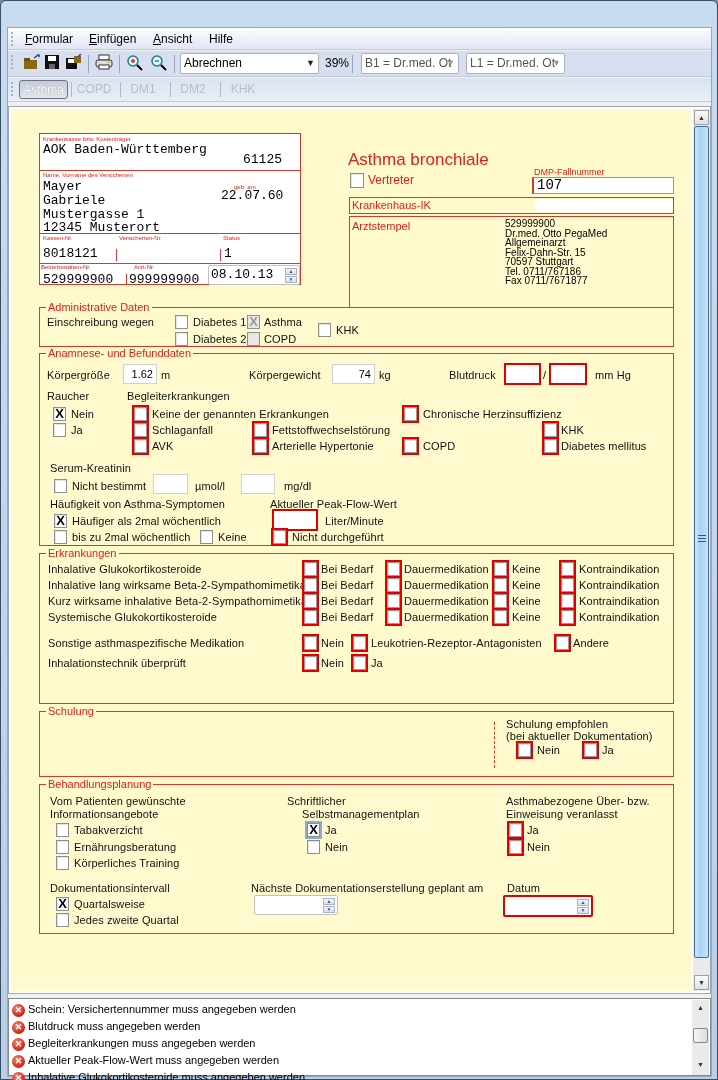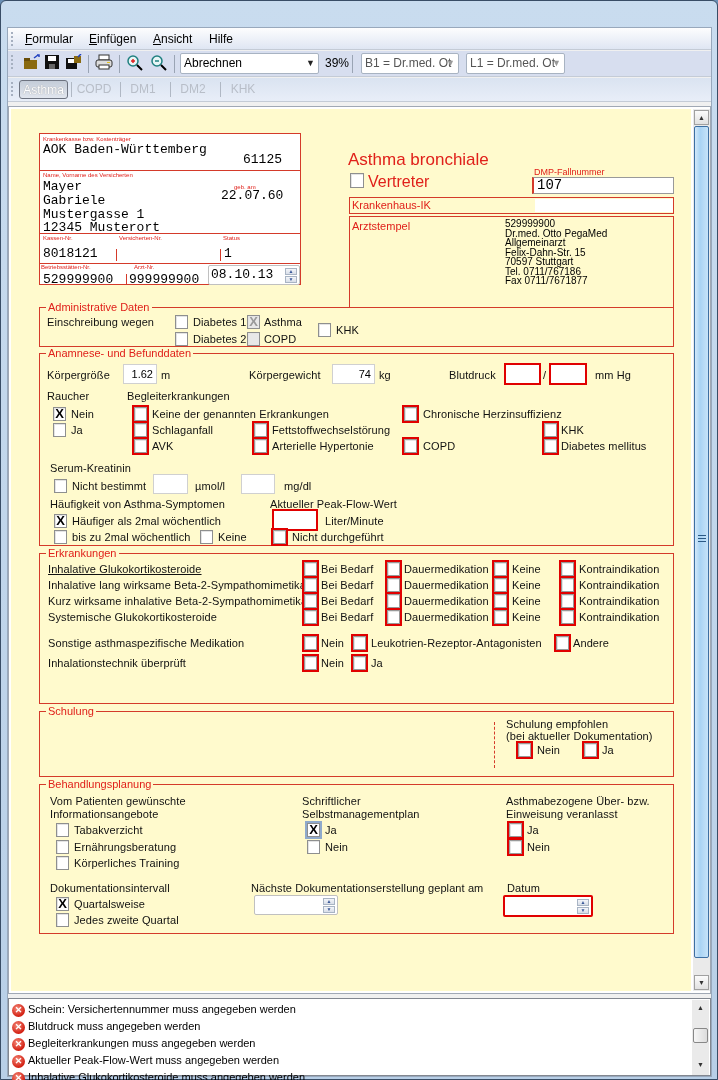--- a/index.html
+++ b/index.html
@@ -180,21 +180,21 @@
             <div class="spin" style="left:168px;top:1px;width:92px;height:20px">
               <div class="mono" style="left:2px;top:1px">08.10.13</div>
               <div class="sbtn" style="top:2px">▲</div>
               <div class="sbtn" style="top:10px">▼</div>
             </div>
           </div>
         </div>
 
         <div class="rlbl" style="left:337px;top:41px;font-size:17px">Asthma bronchiale</div>
         <div class="cb" style="left:339px;top:64px;width:14px;height:15px"></div>
-        <div class="rlbl" style="left:357px;top:64px;font-size:16px">Vertreter</div>
+        <div class="rlbl" style="left:357px;top:64px;font-size:12px">Vertreter</div>
         <div class="rlbl" style="left:523px;top:58px;font-size:9px">DMP-Fallnummer</div>
         <div class="abs" style="left:521px;top:68px;width:142px;height:17px;background:#fff;border:1px solid #999;border-left:2px solid #d43a2a;font-family:'Liberation Mono',monospace;font-size:14px;padding-left:3px;line-height:15px">107</div>
         <div class="abs" style="left:338px;top:88px;width:325px;height:17px;border:1px solid #d43a2a">
           <div class="rlbl" style="left:2px;top:1px;font-size:11px">Krankenhaus-IK</div>
           <div class="abs" style="left:185px;top:1px;width:138px;height:13px;background:#fff"></div>
         </div>
         <div class="abs" style="left:338px;top:107px;width:325px;height:91px;border:1px solid #d43a2a;border-bottom:none">
           <div class="rlbl" style="left:2px;top:3px;font-size:11px">Arztstempel</div>
           <div class="abs" style="left:155px;top:2px;font-size:10px;line-height:9.5px;color:#000">
             <div>529999900</div>
@@ -281,21 +281,21 @@
           <div class="lbl" style="left:230px;top:144px">Aktueller Peak-Flow-Wert</div>
           <div class="inp req" style="left:232px;top:155px;width:46px;height:22px"></div>
           <div class="lbl" style="left:285px;top:161px">Liter/Minute</div>
           <div class="cb req" style="left:233px;top:176px"></div>
           <div class="lbl" style="left:252px;top:177px">Nicht durchgeführt</div>
         </div>
 
         <div class="fieldset" style="top:444px;width:635px;height:151px">
           <div class="legend">Erkrankungen</div>
           <div id="med-rows">
-              <div class="lbl" style="left: 8px; top: 9px; text-decoration: underline;">Inhalative Glukokortikosteroide</div>
+              <div class="lbl" style="left: 8px; top: 9px;">Inhalative Glukokortikosteroide</div>
               <div class="cb req" style="left: 264px; top: 8px;"></div>
               <div class="lbl" style="left: 281px; top: 9px;">Bei Bedarf</div>
               <div class="cb req" style="left: 347px; top: 8px;"></div>
               <div class="lbl" style="left: 364px; top: 9px;">Dauermedikation</div>
               <div class="cb req" style="left: 454px; top: 8px;"></div>
               <div class="lbl" style="left: 472px; top: 9px;">Keine</div>
               <div class="cb req" style="left: 521px; top: 8px;"></div>
               <div class="lbl" style="left: 539px; top: 9px;">Kontraindikation</div>
               <div class="lbl" style="left: 8px; top: 25px;">Inhalative lang wirksame Beta-2-Sympathomimetika</div>
               <div class="cb req" style="left: 264px; top: 24px;"></div>
@@ -354,21 +354,21 @@
           <div class="legend">Behandlungsplanung</div>
           <div class="lbl" style="left:10px;top:10px">Vom Patienten gewünschte</div>
           <div class="lbl" style="left:10px;top:23px">Informationsangebote</div>
           <div class="cb" style="left:16px;top:38px"></div>
           <div class="lbl" style="left:34px;top:39px">Tabakverzicht</div>
           <div class="cb" style="left:16px;top:55px"></div>
           <div class="lbl" style="left:34px;top:56px">Ernährungsberatung</div>
           <div class="cb" style="left:16px;top:71px"></div>
           <div class="lbl" style="left:34px;top:72px">Körperliches Training</div>
 
-          <div class="lbl" style="left:262px;top:10px">Schriftlicher</div>
+          <div class="lbl" style="left:247px;top:10px">Schriftlicher</div>
           <div class="lbl" style="left:262px;top:23px">Selbstmanagementplan</div>
           <div class="cb focus" style="left:267px;top:38px">X</div>
           <div class="lbl" style="left:285px;top:39px">Ja</div>
           <div class="cb" style="left:267px;top:55px"></div>
           <div class="lbl" style="left:285px;top:56px">Nein</div>
 
           <div class="lbl" style="left:466px;top:10px">Asthmabezogene Über- bzw.</div>
           <div class="lbl" style="left:466px;top:23px">Einweisung veranlasst</div>
           <div class="cb req" style="left:469px;top:38px"></div>
           <div class="lbl" style="left:487px;top:39px">Ja</div>

